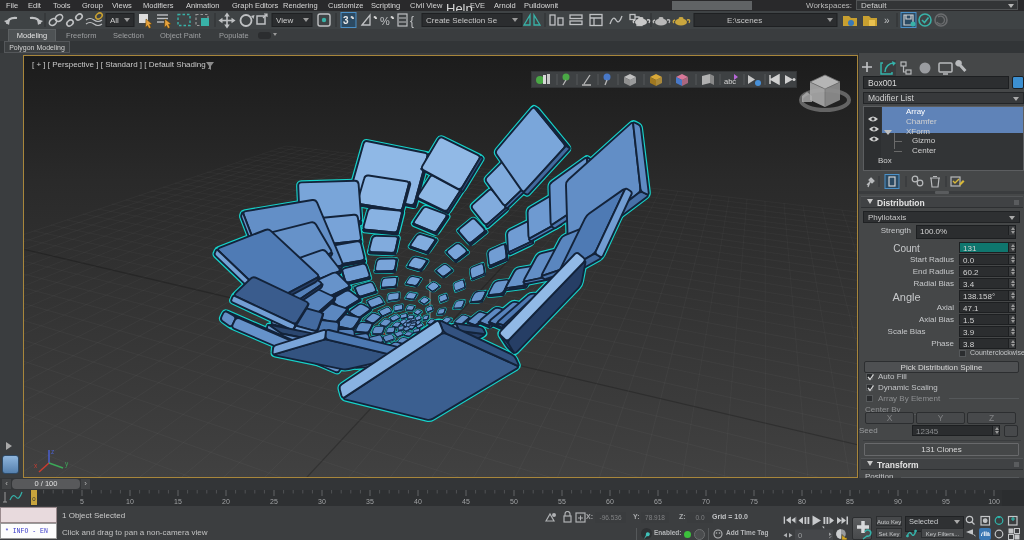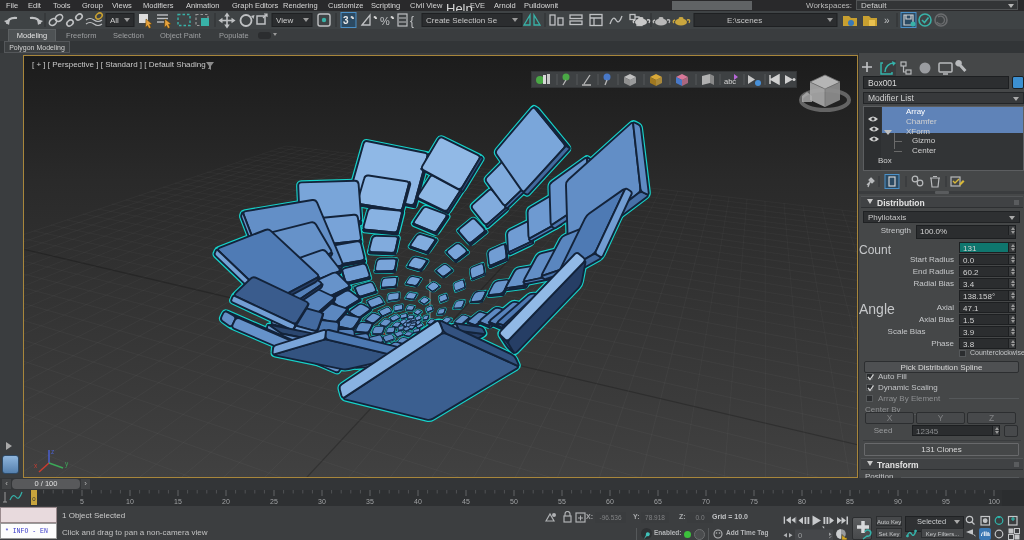--- a/index.html
+++ b/index.html
@@ -942,21 +942,21 @@
     </div>
     <div class="ab" style="left:4px;top:158px;width:157px;height:12px;background:#2e3032;border:1px solid #202224;color:#c8c8c8;font-size:8px;line-height:11px;padding-left:4px">Phyllotaxis<div class="ab" style="right:4px;top:4px;width:0;height:0;border-left:3px solid transparent;border-right:3px solid transparent;border-top:4px solid #aaa"></div></div>
     <div class="ab" style="left:0;top:173px;width:52px;text-align:right;color:#c6c8ca;font-size:8px">Strength</div>
     <div class="ab" style="left:57px;top:172px;width:100px;height:14px;background:#2b2d2f;border:1px solid #1d1f21">
       <span style="position:absolute;left:3px;top:0.5px;color:#d2d2d2;font-size:8px">100.0%</span>
       <span style="position:absolute;right:0;top:0;width:7px;height:9px;background:#3a3c3e;border-left:1px solid #1d1f21">
         <span style="position:absolute;left:1.5px;top:1px;width:0;height:0;border-left:2px solid transparent;border-right:2px solid transparent;border-bottom:3px solid #9a9a9a"></span>
         <span style="position:absolute;left:1.5px;top:5px;width:0;height:0;border-left:2px solid transparent;border-right:2px solid transparent;border-top:3px solid #9a9a9a"></span>
       </span>
     </div>
-    <div class="ab" style="left:0;top:190px;width:95px;text-align:left;color:#c6c8ca;font-size:12px">Count</div>
+    <div class="ab" style="left:0;top:190px;width:95px;text-align:center;color:#c6c8ca;font-size:10px">Count</div>
     <div class="ab" style="left:100px;top:189px;width:57px;height:11px;background:#0f766e;border:1px solid #1d1f21">
       <span style="position:absolute;left:3px;top:0.5px;color:#d2d2d2;font-size:8px">131</span>
       <span style="position:absolute;right:0;top:0;width:7px;height:9px;background:#3a3c3e;border-left:1px solid #1d1f21">
         <span style="position:absolute;left:1.5px;top:1px;width:0;height:0;border-left:2px solid transparent;border-right:2px solid transparent;border-bottom:3px solid #9a9a9a"></span>
         <span style="position:absolute;left:1.5px;top:5px;width:0;height:0;border-left:2px solid transparent;border-right:2px solid transparent;border-top:3px solid #9a9a9a"></span>
       </span>
     </div>
     <div class="ab" style="left:0;top:202px;width:95px;text-align:right;color:#c6c8ca;font-size:8px">Start Radius</div>
     <div class="ab" style="left:100px;top:201px;width:57px;height:11px;background:#2b2d2f;border:1px solid #1d1f21">
       <span style="position:absolute;left:3px;top:0.5px;color:#d2d2d2;font-size:8px">0.0</span>
@@ -974,21 +974,21 @@
       </span>
     </div>
     <div class="ab" style="left:0;top:226px;width:95px;text-align:right;color:#c6c8ca;font-size:8px">Radial Bias</div>
     <div class="ab" style="left:100px;top:225px;width:57px;height:11px;background:#2b2d2f;border:1px solid #1d1f21">
       <span style="position:absolute;left:3px;top:0.5px;color:#d2d2d2;font-size:8px">3.4</span>
       <span style="position:absolute;right:0;top:0;width:7px;height:9px;background:#3a3c3e;border-left:1px solid #1d1f21">
         <span style="position:absolute;left:1.5px;top:1px;width:0;height:0;border-left:2px solid transparent;border-right:2px solid transparent;border-bottom:3px solid #9a9a9a"></span>
         <span style="position:absolute;left:1.5px;top:5px;width:0;height:0;border-left:2px solid transparent;border-right:2px solid transparent;border-top:3px solid #9a9a9a"></span>
       </span>
     </div>
-    <div class="ab" style="left:0;top:248px;width:95px;text-align:left;color:#c6c8ca;font-size:14px">Angle</div>
+    <div class="ab" style="left:0;top:238px;width:95px;text-align:center;color:#c6c8ca;font-size:11px">Angle</div>
     <div class="ab" style="left:100px;top:237px;width:57px;height:11px;background:#2b2d2f;border:1px solid #1d1f21">
       <span style="position:absolute;left:3px;top:0.5px;color:#d2d2d2;font-size:8px">138.158°</span>
       <span style="position:absolute;right:0;top:0;width:7px;height:9px;background:#3a3c3e;border-left:1px solid #1d1f21">
         <span style="position:absolute;left:1.5px;top:1px;width:0;height:0;border-left:2px solid transparent;border-right:2px solid transparent;border-bottom:3px solid #9a9a9a"></span>
         <span style="position:absolute;left:1.5px;top:5px;width:0;height:0;border-left:2px solid transparent;border-right:2px solid transparent;border-top:3px solid #9a9a9a"></span>
       </span>
     </div>
     <div class="ab" style="left:0;top:250px;width:95px;text-align:right;color:#c6c8ca;font-size:8px">Axial</div>
     <div class="ab" style="left:100px;top:249px;width:57px;height:11px;background:#2b2d2f;border:1px solid #1d1f21">
       <span style="position:absolute;left:3px;top:0.5px;color:#d2d2d2;font-size:8px">47.1</span>
@@ -1037,21 +1037,21 @@
     </div>
     <div class="ab" style="left:19px;top:330px;color:#c2c4c6;font-size:8px">Dynamic Scaling</div>
     <div class="ab" style="left:7px;top:342px;width:7px;height:7px;background:#2b2d2f;border:1px solid #55585a"></div>
     <div class="ab" style="left:19px;top:341px;color:#8e9092;font-size:8px">Array By Element</div>
     <div class="ab" style="left:90px;top:345px;width:70px;height:1px;background:#55585a"></div>
     <div class="ab" style="left:6px;top:352px;color:#8e9092;font-size:8px">Center By</div>
     <div class="ab" style="left:12px;top:361px;width:50px;height:1px;background:#55585a"></div>
     <div class="ab" style="left:6px;top:359px;width:49px;height:12px;background:#47494b;border:1px solid #2c2e30;border-radius:2px;color:#808284;font-size:8.5px;text-align:center;line-height:11px">X</div>
     <div class="ab" style="left:57px;top:359px;width:49px;height:12px;background:#47494b;border:1px solid #2c2e30;border-radius:2px;color:#808284;font-size:8.5px;text-align:center;line-height:11px">Y</div>
     <div class="ab" style="left:108px;top:359px;width:49px;height:12px;background:#47494b;border:1px solid #2c2e30;border-radius:2px;color:#808284;font-size:8.5px;text-align:center;line-height:11px">Z</div>
-    <div class="ab" style="left:0;top:373px;width:48px;text-align:center;color:#9a9c9e;font-size:8px">Seed</div>
+    <div class="ab" style="left:0;top:373px;width:48px;text-align:left;color:#9a9c9e;font-size:8px">Seed</div>
     <div class="ab" style="left:53px;top:372px;width:88px;height:11px;background:#2b2d2f;border:1px solid #1d1f21">
       <span style="position:absolute;left:3px;top:0.5px;color:#8a8c8e;font-size:8px">12345</span>
       <span style="position:absolute;right:0;top:0;width:7px;height:9px;background:#3a3c3e;border-left:1px solid #1d1f21">
         <span style="position:absolute;left:1.5px;top:1px;width:0;height:0;border-left:2px solid transparent;border-right:2px solid transparent;border-bottom:3px solid #9a9a9a"></span>
         <span style="position:absolute;left:1.5px;top:5px;width:0;height:0;border-left:2px solid transparent;border-right:2px solid transparent;border-top:3px solid #9a9a9a"></span>
       </span>
     </div>
     <div class="ab" style="left:145px;top:372px;width:14px;height:12px;background:#47494b;border:1px solid #2c2e30;border-radius:2px"></div>
     <div class="ab" style="left:4px;top:387px;width:158px;height:1px;background:#3a3c3e"></div>
     <div class="ab" style="left:5px;top:390px;width:155px;height:13px;background:#454748;border:1px solid #68696b;border-radius:1px;color:#d8d8d8;font-size:8px;text-align:center;line-height:12px">131 Clones</div>
@@ -1255,21 +1255,21 @@
         <path d="M5 0.2 a4.8 4.8 0 0 0 0 9.6 z" fill="#cdcfd1"></path>
         <path d="M6 5.5 l3 3 h2 v2.5 h-5.5 z" fill="#d8a820" stroke="#3a3c3e" stroke-width="0.7"></path>
       </g>
     </svg>
     <div class="ab" style="left:852px;top:11px;width:20px;height:23px;background:linear-gradient(#5c5e60,#47494b);border:1px solid #2c2e30;border-radius:2px"><svg width="20" height="23">
         <path d="M10 3 v12 M4 9 h12" stroke="#d8dadc" stroke-width="3.5"></path>
         <path d="M12 14 a3 3 0 1 1 2 4 l-4 3" stroke="#35b2aa" fill="none" stroke-width="1.5"></path>
       </svg></div>
     <div class="ab" style="left:876px;top:10px;width:26px;height:10px;background:#47494b;border:1px solid #2c2e30;color:#c6c8ca;font-size:6px;text-align:center;line-height:10px;white-space:nowrap">Auto Key</div>
     <div class="ab" style="left:876px;top:22px;width:26px;height:10px;background:#47494b;border:1px solid #2c2e30;color:#c6c8ca;font-size:6px;text-align:center;line-height:10px;white-space:nowrap">Set Key</div>
-    <div class="ab" style="left:905px;top:10px;width:59px;height:16px;background:#2f3133;border:1px solid #202224;color:#c6c8ca;font-size:7.5px;line-height:10px;padding-left:11px">Selected<div class="ab" style="right:3px;top:3px;width:0;height:0;border-left:3px solid transparent;border-right:3px solid transparent;border-top:4px solid #aaa"></div></div>
+    <div class="ab" style="left:905px;top:10px;width:59px;height:16px;background:#2f3133;border:1px solid #202224;color:#c6c8ca;font-size:7.5px;line-height:10px;padding-left:3px">Selected<div class="ab" style="right:3px;top:3px;width:0;height:0;border-left:3px solid transparent;border-right:3px solid transparent;border-top:4px solid #aaa"></div></div>
     <svg class="ab" style="left:905px;top:22px" width="13" height="11">
       <path d="M2 9 q2 -7 4.5 -3 t4.5 -4" stroke="#35b2aa" fill="none" stroke-width="1.4"></path>
       <circle cx="2.5" cy="8" r="1.3" fill="#35b2aa"></circle>
       <circle cx="10.5" cy="3" r="1.3" fill="#35b2aa"></circle>
     </svg>
     <div class="ab" style="left:921px;top:22px;width:43px;height:10px;background:#47494b;border:1px solid #2c2e30;color:#c6c8ca;font-size:6px;text-align:center;line-height:10px;white-space:nowrap">Key Filters...</div>
     <svg class="ab" style="left:964px;top:9px" width="58" height="26" viewBox="0 0 58 26">
       <g stroke="#c4c6c8" fill="none" stroke-width="1.2">
         <circle cx="5.5" cy="4.5" r="3.2"></circle>
         <line x1="7.8" y1="7" x2="10.5" y2="9.5"></line>

